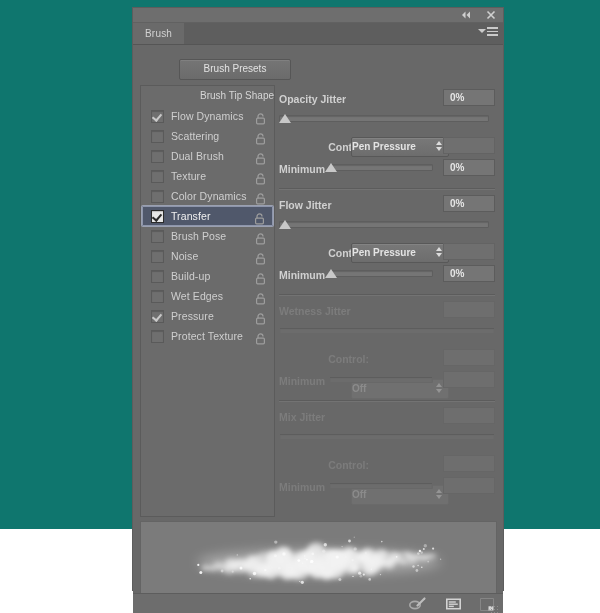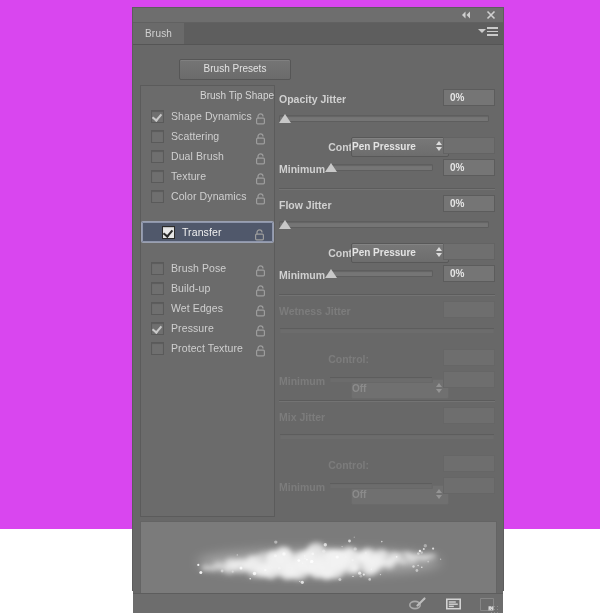--- a/index.html
+++ b/index.html
@@ -9,21 +9,21 @@
     width: 600px;
     height: 613px;
     overflow: hidden;
     font-family: "Liberation Sans", sans-serif;
   }
 
   #root {
     position: relative;
     width: 600px;
     height: 529px;
-    background: #d946ef;
+    background: #0f766e;
   }
 
   
   .panel {
     position: absolute;
     left: 133px;
     top: 8px;
     width: 370px;
     height: 582px;
     background: #686868;
@@ -147,22 +147,22 @@
     height: 20px;
     line-height: 20px;
     display: flex;
     align-items: center;
     padding-left: 10px;
     cursor: pointer;
   }
   .list-item.selected {
     background: #50586b;
     box-shadow: inset 0 0 0 1px #8d95ab, 0 0 0 1px #9aa0b0;
-    margin: 16px 1px;
-    padding-left: 20px;
+    margin: 0 1px;
+    padding-left: 9px;
     border-radius: 1px;
   }
   .cb {
     width: 11px; height: 11px;
     background: #6f6f6f;
     border: 1px solid #5a5a5a;
     box-shadow: inset 0 1px 1px rgba(0,0,0,.18);
     margin-right: 7px;
     position: relative;
     flex: 0 0 auto;
@@ -374,21 +374,21 @@
 
     <div class="panel-body">
 
       <div class="presets-btn">Brush Presets</div>
 
       <div class="list-panel">
         <div class="list-header">Brush Tip Shape</div>
         <div id="list-items">
             <div class="list-item">
               <span class="cb checked"></span>
-              <span class="li-label">Shape Dynamics</span>
+              <span class="li-label">Flow Dynamics</span>
               <span class="lock"><svg viewBox="0 0 11 12" width="11" height="12">
                   <path d="M3 5.2 V3.4 a2.5 2.5 0 0 1 5 0" fill="none" stroke="#9d9d9d" stroke-width="1.2"></path>
                   <rect x="1.6" y="5.2" width="7.8" height="5.6" rx="1" fill="none" stroke="#9d9d9d" stroke-width="1.2"></rect>
                 </svg></span>
             </div>
             <div class="list-item">
               <span class="cb"></span>
               <span class="li-label">Scattering</span>
               <span class="lock"><svg viewBox="0 0 11 12" width="11" height="12">
                   <path d="M3 5.2 V3.4 a2.5 2.5 0 0 1 5 0" fill="none" stroke="#9d9d9d" stroke-width="1.2"></path>
@@ -423,20 +423,28 @@
               <span class="cb checked"></span>
               <span class="li-label">Transfer</span>
               <span class="lock"><svg viewBox="0 0 11 12" width="11" height="12">
                   <path d="M3 5.2 V3.4 a2.5 2.5 0 0 1 5 0" fill="none" stroke="#9d9d9d" stroke-width="1.2"></path>
                   <rect x="1.6" y="5.2" width="7.8" height="5.6" rx="1" fill="none" stroke="#9d9d9d" stroke-width="1.2"></rect>
                 </svg></span>
             </div>
             <div class="list-item">
               <span class="cb"></span>
               <span class="li-label">Brush Pose</span>
+              <span class="lock"><svg viewBox="0 0 11 12" width="11" height="12">
+                  <path d="M3 5.2 V3.4 a2.5 2.5 0 0 1 5 0" fill="none" stroke="#9d9d9d" stroke-width="1.2"></path>
+                  <rect x="1.6" y="5.2" width="7.8" height="5.6" rx="1" fill="none" stroke="#9d9d9d" stroke-width="1.2"></rect>
+                </svg></span>
+            </div>
+            <div class="list-item">
+              <span class="cb"></span>
+              <span class="li-label">Noise</span>
               <span class="lock"><svg viewBox="0 0 11 12" width="11" height="12">
                   <path d="M3 5.2 V3.4 a2.5 2.5 0 0 1 5 0" fill="none" stroke="#9d9d9d" stroke-width="1.2"></path>
                   <rect x="1.6" y="5.2" width="7.8" height="5.6" rx="1" fill="none" stroke="#9d9d9d" stroke-width="1.2"></rect>
                 </svg></span>
             </div>
             <div class="list-item">
               <span class="cb"></span>
               <span class="li-label">Build-up</span>
               <span class="lock"><svg viewBox="0 0 11 12" width="11" height="12">
                   <path d="M3 5.2 V3.4 a2.5 2.5 0 0 1 5 0" fill="none" stroke="#9d9d9d" stroke-width="1.2"></path>

